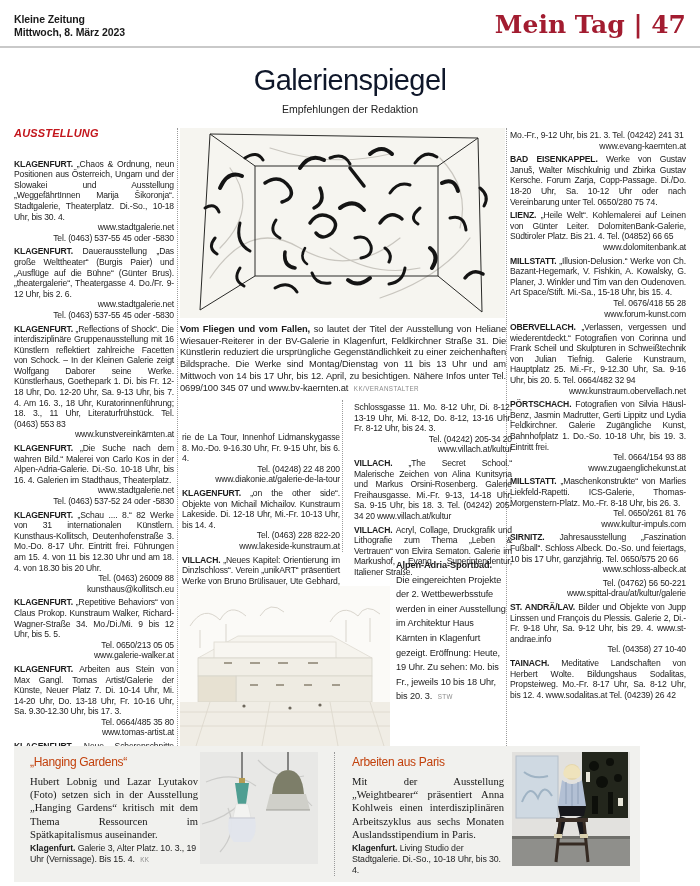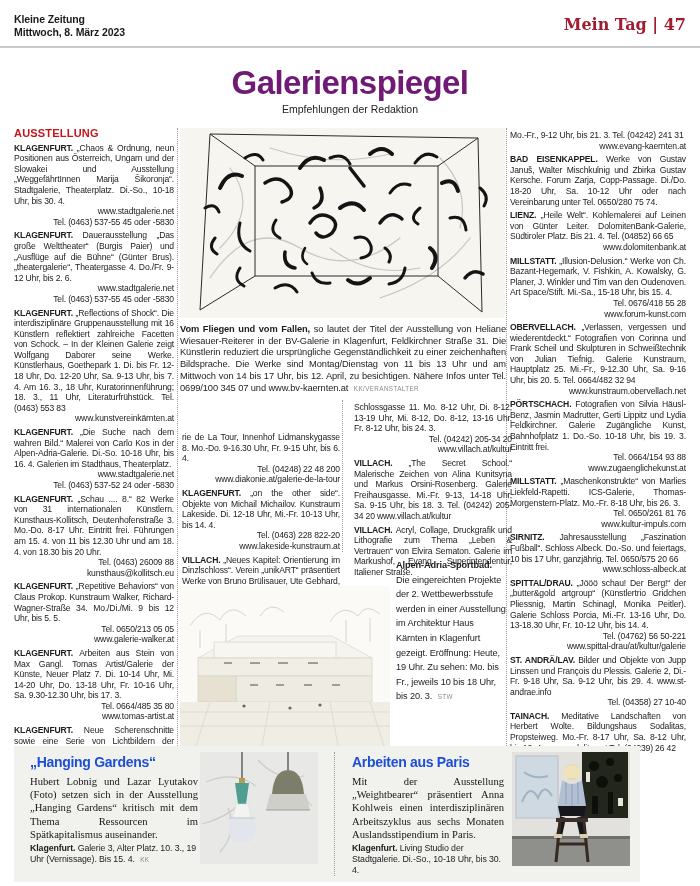--- a/index.html
+++ b/index.html
@@ -3,36 +3,36 @@
 <meta charset="utf-8">
 <style>
   html,body{margin:0;padding:0;background:#ffffff;}
   .page{position:relative;width:700px;height:886px;background:#fff;overflow:hidden;
         font-family:"Liberation Sans",sans-serif;color:#1c1c1c;}
   
   .masthead{position:absolute;top:13px;left:14px;right:14px;display:flex;
             justify-content:space-between;align-items:flex-start;}
   .paper-info{font-size:10.5px;font-weight:700;line-height:13px;color:#1a1a1a;letter-spacing:-0.1px;}
   .page-label{font-family:"DejaVu Serif","Liberation Serif",serif;font-weight:700;
-              font-size:16px;line-height:24px;color:#a21c30;}
+              font-size:25px;line-height:24px;color:#a21c30;}
   .rule{position:absolute;top:46px;left:0;width:700px;height:2px;background:#c9c9c9;}
   
   .page-title{position:absolute;top:64px;left:0;width:700px;text-align:center;
-              font-size:33px;font-weight:700;color:#701a75;letter-spacing:-0.6px;}
+              font-size:29px;font-weight:400;color:#0f172a;letter-spacing:-0.6px;}
   .subtitle{position:absolute;top:103px;left:0;width:700px;text-align:center;
             font-size:10.5px;color:#222;}
   
   .listing{position:absolute;top:128px;left:0;width:700px;height:618px;
            font-size:8.6px;line-height:10.6px;letter-spacing:-0.15px;}
   .col{position:absolute;}
   #col1{left:14px;top:0;width:160px;}
   #col2{left:182px;top:274px;width:158px;margin-top:30px;}
   #col3{left:346px;top:274px;width:158px;margin-left:8px;}
   #col4{left:510px;top:2px;width:176px;}
-  .section-head{color:#c3161c;font-weight:700;font-size:11px;letter-spacing:0.2px;margin:0 0 4px 0;}
+  .section-head{color:#c3161c;font-weight:700;font-size:11px;letter-spacing:0.2px;margin:0 0 20px 0;font-style:italic;}
   .entry{text-align:justify;margin:0 0 3px 0;}
   .entry p{margin:0;}
   .entry .city{font-weight:700;}
   .contact-line{text-align:right;}
   .sep{position:absolute;width:0;border-left:1px dotted #9a9a9a;}
   #sep1{left:177px;top:0;height:618px;}
   #sep2{left:342px;top:272px;height:152px;}
   #sep3{left:506px;top:0;height:628px;}
   
   .artwork{position:absolute;left:180px;top:0;width:325px;height:190px;}
@@ -42,21 +42,21 @@
   .credit{font-size:6.3px;color:#8a8a8a;letter-spacing:0.4px;margin-left:3px;white-space:nowrap;}
   
   .sportbad-img{position:absolute;left:180px;top:458px;width:210px;height:160px;}
   .sportbad-text{position:absolute;left:396px;top:430px;width:110px;font-size:9.2px;
                  line-height:14.6px;letter-spacing:-0.1px;text-align:left;}
   .sportbad-text .lead{font-weight:700;}
   
   .bottom-box{position:absolute;top:746px;left:14px;width:626px;height:136px;background:#f1f1ee;}
   .box-left{position:absolute;left:16px;top:7px;width:168px;}
   .box-right{position:absolute;left:338px;top:7px;width:152px;}
-  .box-title{font-size:14px;font-weight:700;letter-spacing:-0.3px;color:#1d4ed8;line-height:19px;}
+  .box-title{font-size:12px;font-weight:400;letter-spacing:-0.3px;color:#c2410c;line-height:19px;}
   .box-body{font-family:"Liberation Serif",serif;font-size:10.6px;line-height:13.2px;
             text-align:justify;margin-top:3px;color:#161616;}
   .box-info{font-size:8.8px;line-height:11px;margin-top:2px;letter-spacing:-0.1px;}
   .box-info .city{font-weight:700;}
   .lamps-img{position:absolute;left:186px;top:6px;width:118px;height:112px;}
   .paris-img{position:absolute;left:498px;top:6px;width:118px;height:114px;}
   #boxsep{left:320px;top:6px;height:124px;position:absolute;width:0;border-left:1px dotted #9a9a9a;}
 </style>
 </head>
 <body>
@@ -181,21 +181,20 @@
         <div class="entry">
           <p><b class="city">MILLSTATT. </b>„Maschenkonstrukte“ von Marlies Liekfeld-Rapetti. ICS-Galerie, Thomas-Morgenstern-Platz. Mo.-Fr. 8-18 Uhr, bis 26. 3.</p>
           <div class="contact-line">Tel. 0650/261 81 76</div>
           <div class="contact-line">www.kultur-impuls.com</div>
         </div>
         <div class="entry">
           <p><b class="city">SIRNITZ. </b>Jahresausstellung „Faszination Fußball“. Schloss Albeck. Do.-So. und feiertags, 10 bis 17 Uhr, ganzjährig. Tel. 0650/575 20 66</p>
           <div class="contact-line">www.schloss-albeck.at</div>
         </div>
         <div class="entry">
-          <p><b class="city">SPITTAL/DRAU. </b>„Jööö schau! Der Berg!“ der „butter&amp;gold artgroup“ (Künstlertrio Gridchen Pliessnig, Martin Schinagl, Monika Peitler). Galerie Schloss Porcia, Mi.-Fr. 13-16 Uhr, Do. 13-18.30 Uhr, Fr. 10-12 Uhr, bis 14. 4.</p>
           <div class="contact-line">Tel. (04762) 56 50-221</div>
           <div class="contact-line">www.spittal-drau/at/kultur/galerie</div>
         </div>
         <div class="entry">
           <p><b class="city">ST. ANDRÄ/LAV. </b>Bilder und Objekte von Jupp Linssen und François du Plessis. Galerie 2, Di.-Fr. 9-18 Uhr, Sa. 9-12 Uhr, bis 29. 4. www.st-andrae.info</p>
           <div class="contact-line">Tel. (04358) 27 10-40</div>
         </div>
         <div class="entry">
           <p><b class="city">TAINACH. </b>Meditative Landschaften von Herbert Wolte. Bildungshaus Sodalitas, Propsteiweg. Mo.-Fr. 8-17 Uhr, Sa. 8-12 Uhr, bis 12. 4. www.sodalitas.at Tel. (04239) 26 42</p>
         </div>

